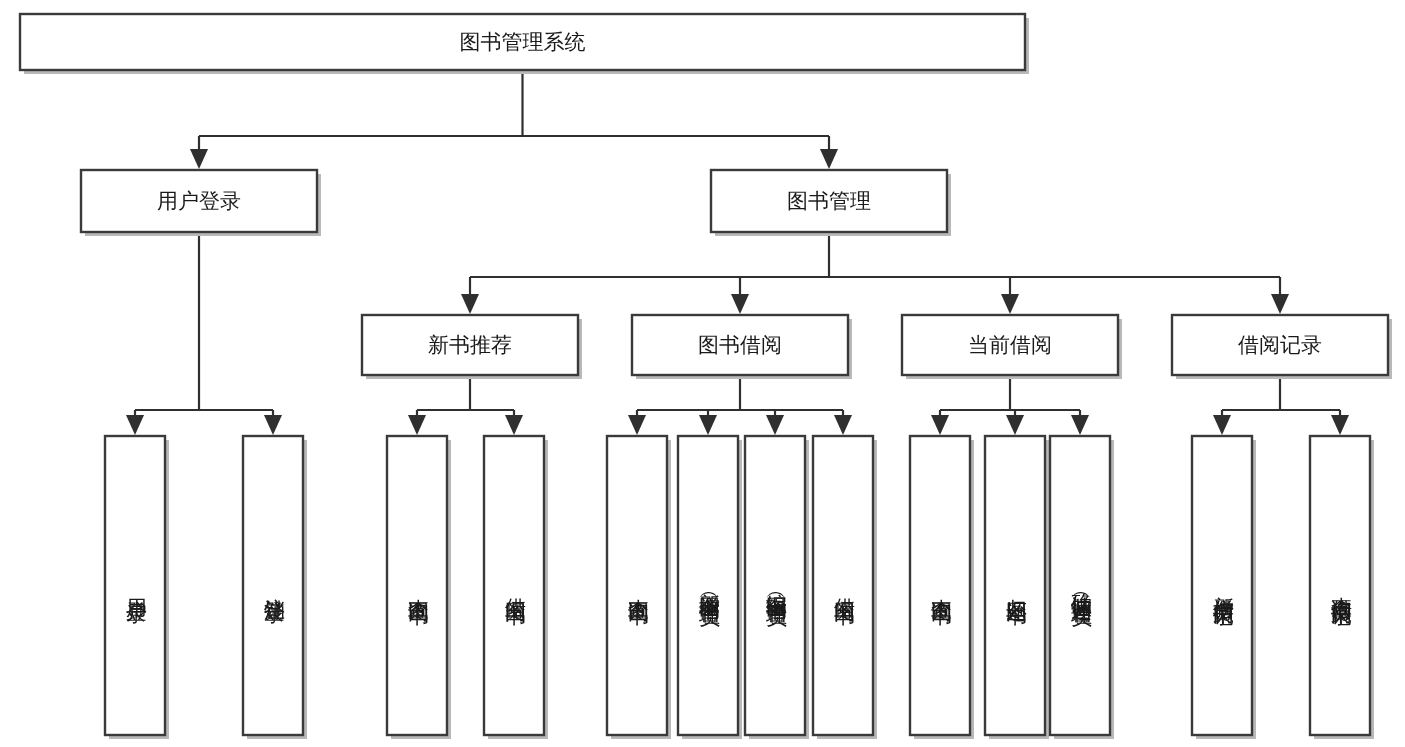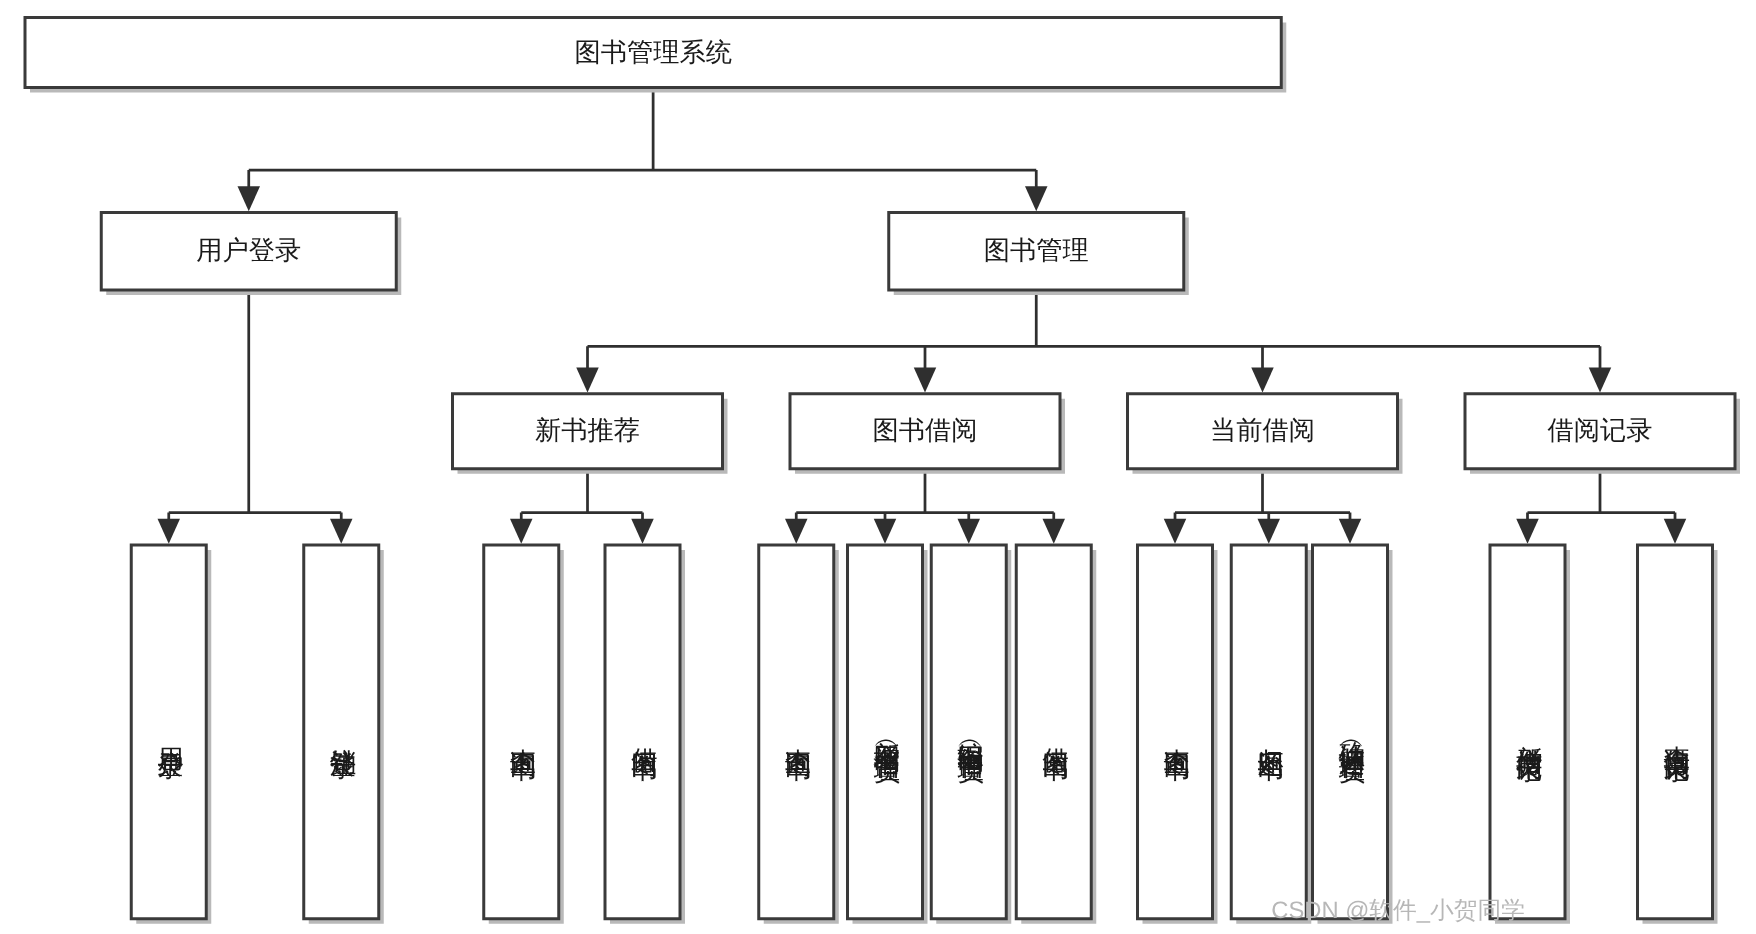--- a/index.html
+++ b/index.html
@@ -240,14 +240,13 @@
           <rect x="1192" y="436" width="60" height="299" class="node-box"></rect>
           <text class="node-label v" x="1222" y="585.5" text-anchor="middle" dominant-baseline="central">新增借阅记录</text>
         </g>
         <g>
           <rect x="1314" y="440" width="60" height="299" class="node-shadow"></rect>
           <rect x="1310" y="436" width="60" height="299" class="node-box"></rect>
           <text class="node-label v" x="1340" y="585.5" text-anchor="middle" dominant-baseline="central">查询借阅记录</text>
         </g>
       </g>
   </svg>
-  <div class="watermark">CSDN @软件_小贺同学</div>
 </div>
 
 </body></html>

